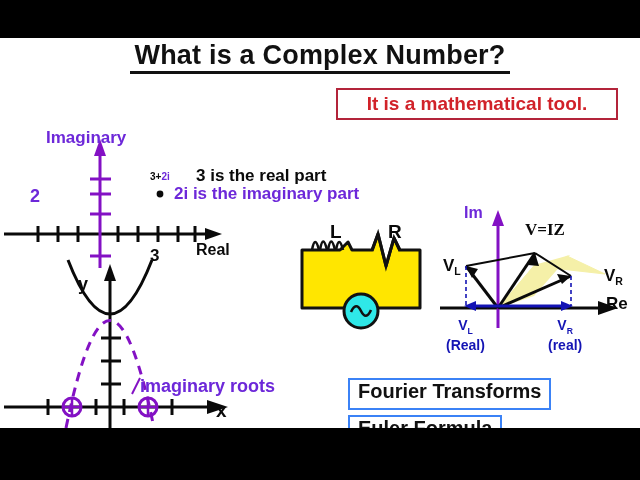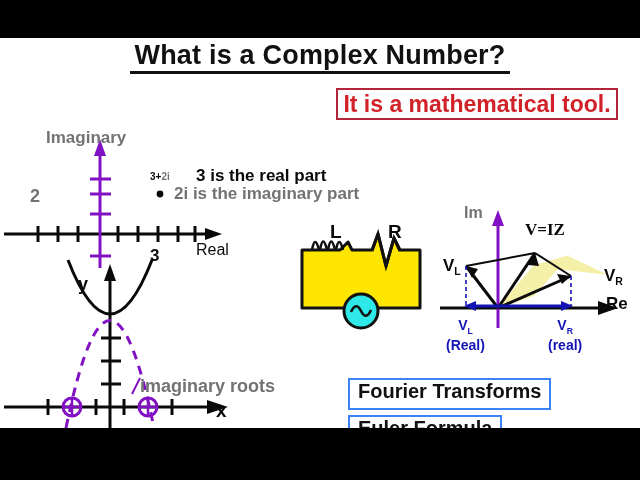--- a/index.html
+++ b/index.html
@@ -21,34 +21,34 @@
     font-size:27px;font-weight:bold;color:#111;letter-spacing:.2px;
   }
   #title span{border-bottom:3px solid #111;padding:0 4px 1px 4px;}
 
   
   #redbox{
     position:absolute;left:336px;top:50px;width:278px;height:28px;
     border:2px solid #b3243a;background:#fff;
     display:flex;align-items:center;justify-content:center;
   }
-  #redbox .t{font-size:23px;font-weight:bold;color:#d12229;white-space:nowrap;}
+  #redbox .t{font-size:19px;font-weight:bold;color:#d12229;white-space:nowrap;}
 
   
   .tx{position:absolute;white-space:nowrap;}
-  .purple{color:#737373;}
+  .purple{color:#6d28d9;}
   .black{color:#0a0a0a;}
   .blue{color:#1414b4;}
   .b{font-weight:bold;}
   sub{font-size:.62em;}
   sup{font-size:.62em;}
 
   
   #lbl-imaginary{left:46px;top:90px;font-size:17px;font-weight:bold;}
-  #lbl-real{left:196px;top:203px;font-size:16px;font-weight:normal;}
+  #lbl-real{left:196px;top:203px;font-size:16px;font-weight:bold;}
   #lbl-2{left:30px;top:148px;font-size:18px;font-weight:bold;}
   #lbl-3{left:150px;top:208px;font-size:17px;font-weight:bold;}
   #lbl-point{left:150px;top:133px;font-size:10px;font-weight:bold;}
   #lbl-realpart{left:196px;top:128px;font-size:17px;font-weight:bold;}
   #lbl-imagpart{left:174px;top:146px;font-size:17px;font-weight:bold;}
 
   
   #lbl-y{left:78px;top:236px;font-size:18px;font-weight:bold;}
   #lbl-x{left:216px;top:362px;font-size:19px;font-weight:bold;}
   #lbl-eq{left:152px;top:274px;font-size:18px;font-weight:bold;}

